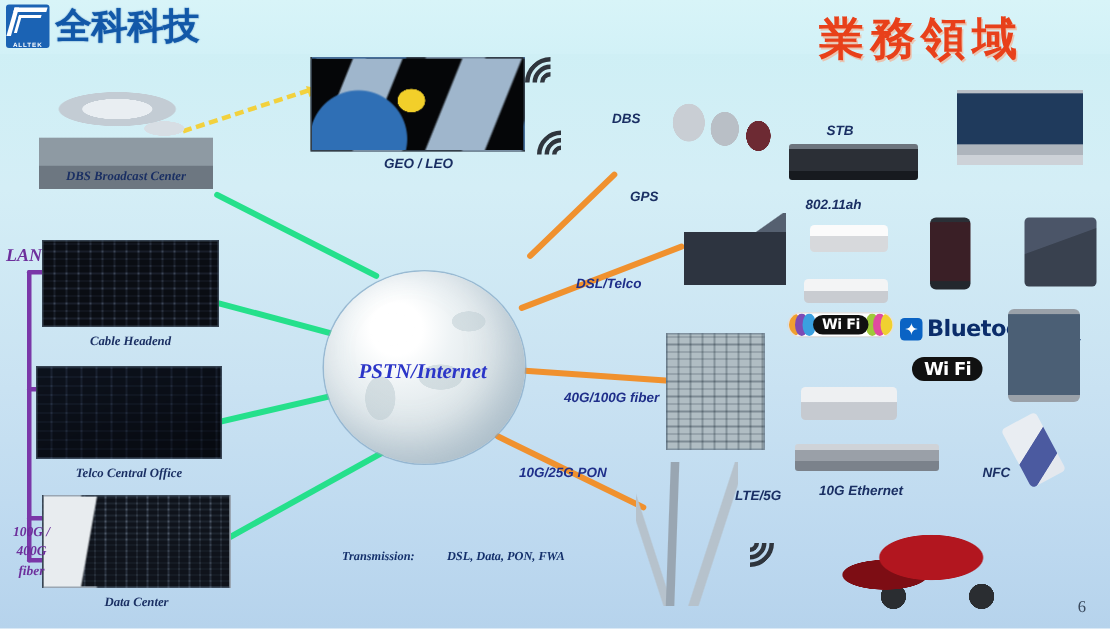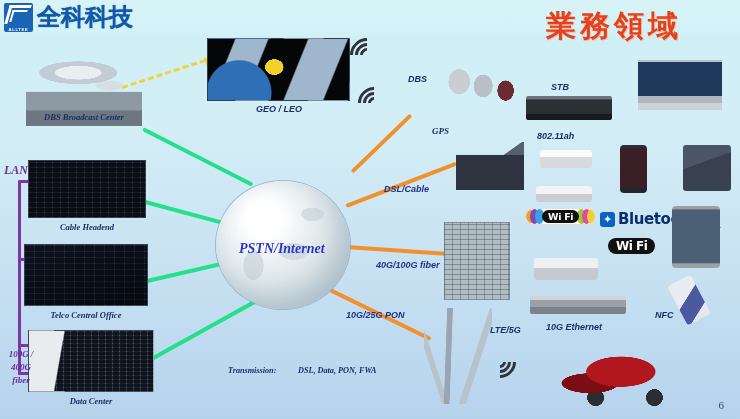--- a/index.html
+++ b/index.html
@@ -303,42 +303,42 @@
     <i style="left:-5px; top:-5px; width:24px; height:24px;"></i>
     <i style="left:-10px; top:-10px; width:34px; height:34px;"></i>
   </div>
   <div class="abs lbl sans" style="left:408px; top:74px;">DBS</div>
 
   <div class="fan dark" style="left:368px; top:97px;">
     <i style="left:0; top:0; width:12px; height:12px;"></i>
     <i style="left:-5px; top:-5px; width:22px; height:22px;"></i>
     <i style="left:-10px; top:-10px; width:32px; height:32px;"></i>
   </div>
-  <div class="abs lbl sans" style="left:432px; top:126px;font-family:Liberation Serif, serif;">GPS</div>
+  <div class="abs lbl sans" style="left:420px; top:126px;">GPS</div>
 
   <div class="abs pic px-dishes" style="left:440px; top:62px; width:80px; height:52px; border:none;"></div>
 
   <div class="abs lbl sans" style="left:551px; top:82px;">STB</div>
   <div class="abs pic px-stb" style="left:526px; top:96px; width:86px; height:24px; border:none;"></div>
 
   <div class="abs pic px-laptop" style="left:638px; top:60px; width:84px; height:50px; border:none;"></div>
   <div class="abs pic px-phone" style="left:620px; top:145px; width:27px; height:48px; border:none;"></div>
   <div class="abs pic px-ipphone" style="left:683px; top:145px; width:48px; height:46px; border:none;"></div>
 
   <div class="abs px-globe" style="left:216px; top:181px; width:134px; height:128px;"></div>
   <div class="abs" id="globe-label" style="left:239px; top:241px;">PSTN/Internet</div>
 
   <div class="abs" id="tech-note" style="left:216px; top:341px;">
     <div class="row">
       <span class="k">Transmission:</span>
       <span>DSL, Data, PON, FWA</span>
     </div>
   </div>
 
-  <div class="abs lbl sans" style="left:384px; top:184px; color:#1f2f8a;">DSL/Cable</div>
+  <div class="abs lbl sans" style="left:384px; top:184px; color:#1f2f8a;">DSL/Telco</div>
   <div class="abs lbl sans" style="left:376px; top:260px; color:#1f2f8a;">40G/100G fiber</div>
   <div class="abs lbl sans" style="left:346px; top:310px; color:#1f2f8a;">10G/25G PON</div>
 
   <div class="abs pic px-house" style="left:456px; top:142px; width:68px; height:48px; border:none;"></div>
   <div class="abs lbl sans" style="left:537px; top:131px;">802.11ah</div>
   <div class="abs pic px-cam" style="left:540px; top:150px; width:52px; height:18px; border:none;"></div>
   <div class="abs pic px-router" style="left:536px; top:186px; width:56px; height:16px; border:none;"></div>
 
   <div class="abs pic px-office" style="left:444px; top:222px; width:66px; height:78px;"></div>
 

